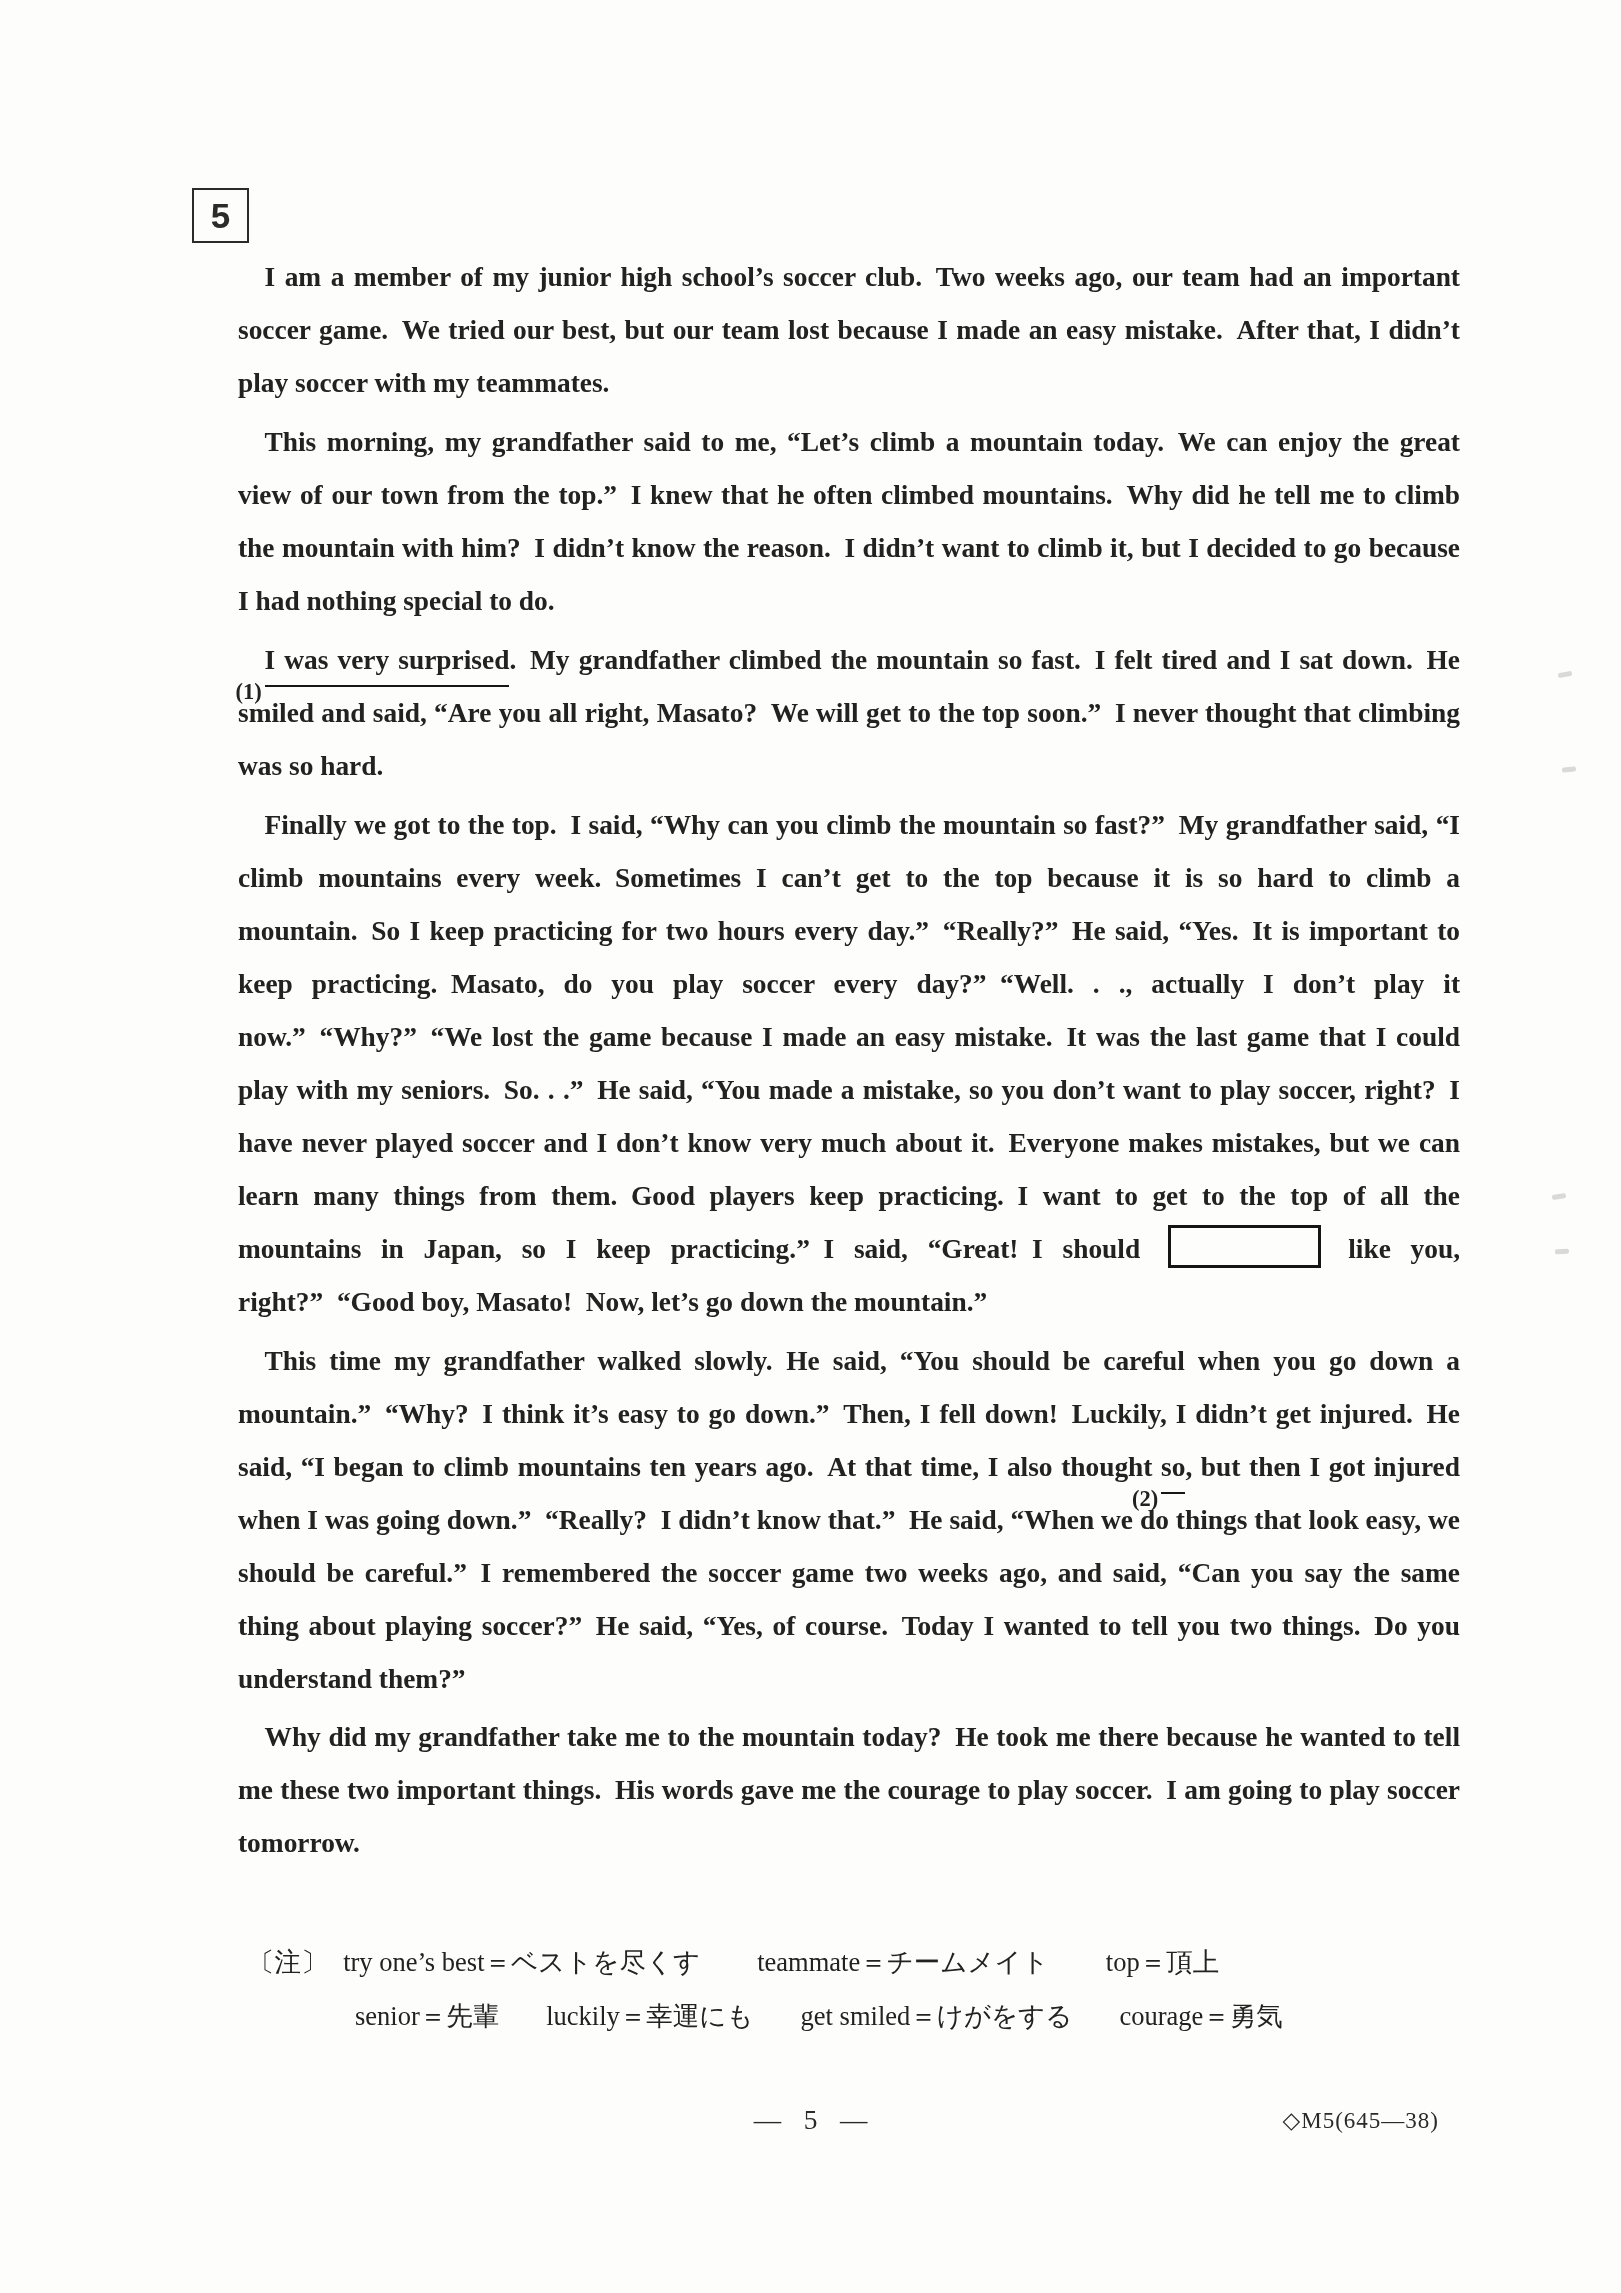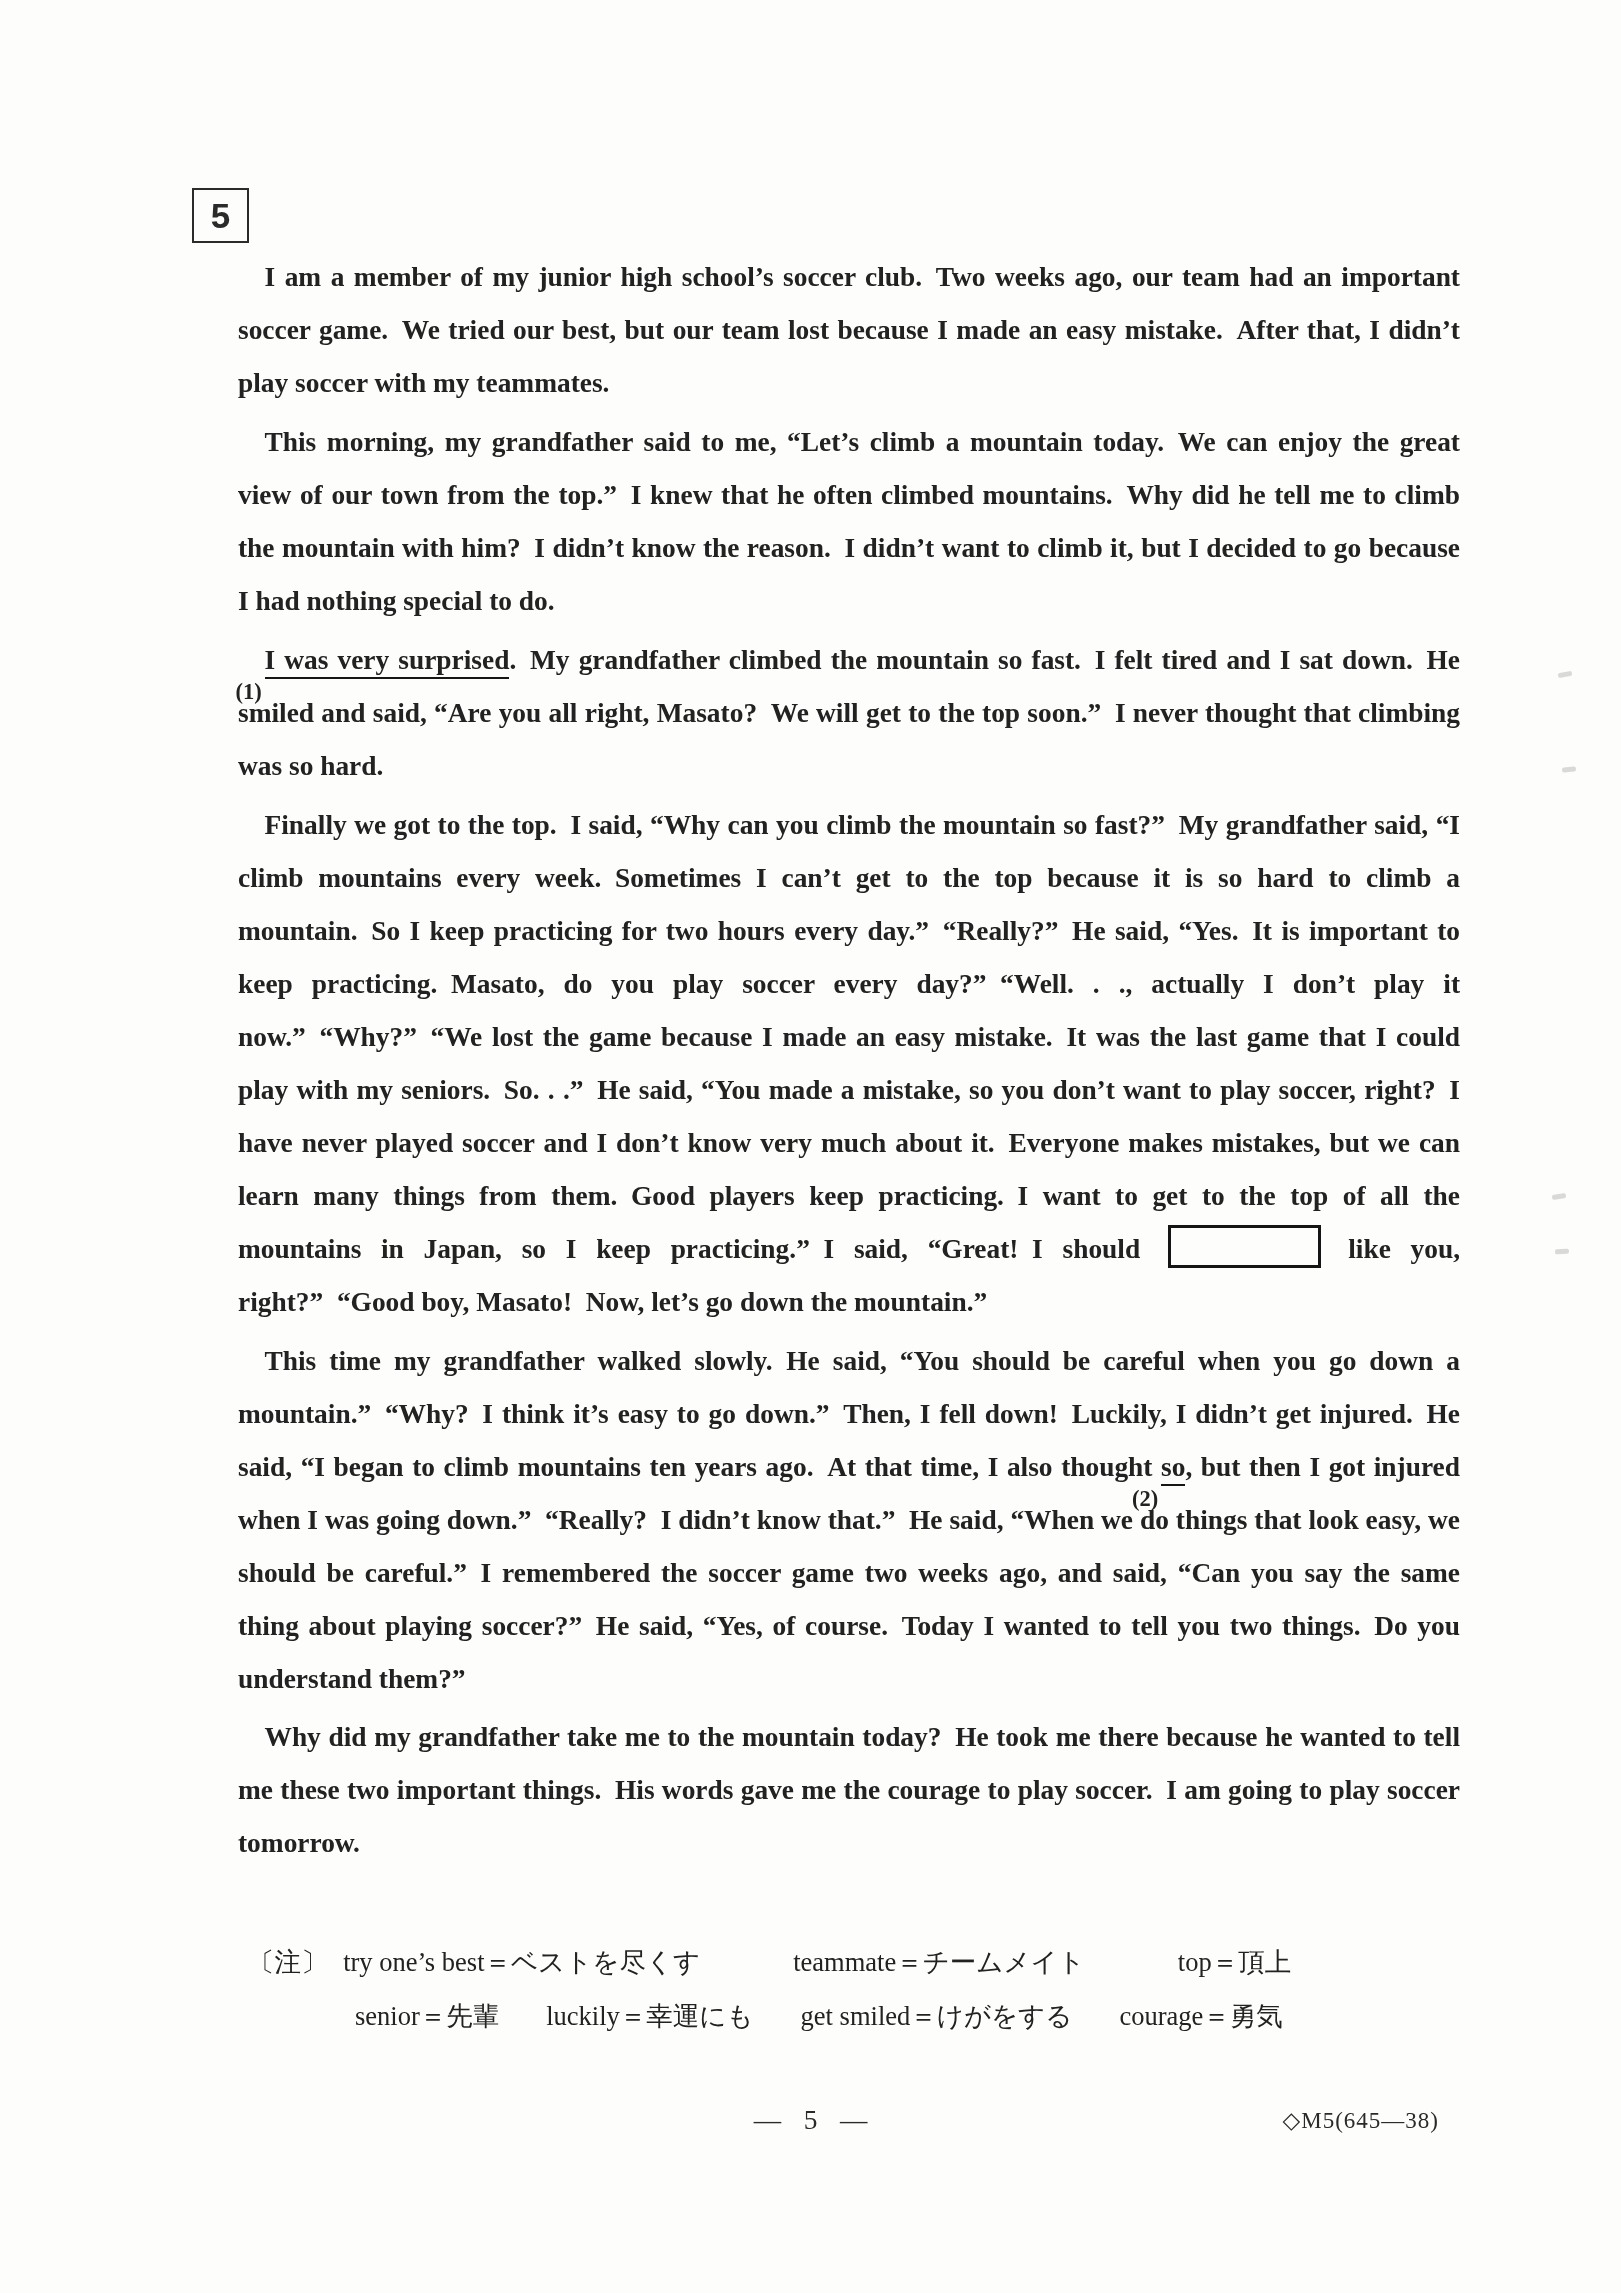--- a/index.html
+++ b/index.html
@@ -27,21 +27,21 @@
   .passage {
     position:absolute; top:251px; left:238px; width:1222px;
     font-size:27.4px; line-height:53px;
     text-align:justify;
   }
   .para { margin:0 0 5.9px 0; text-indent:26.5px;font-weight:bold; }
   .ptext { }
   .underlined {
     position:relative;
     border-bottom:2.9px solid #161616;
-    padding-bottom:2px;
+    padding-bottom:10px;
   }
   .marker {
     position:absolute; left:-29px; top:36px;
     font-size:22.5px; line-height:1; text-indent:0;
     white-space:nowrap;
   }
   .blank-box {
     display:inline-block;
     width:147px; height:37px;
     border:3.9px solid #151515;
@@ -51,21 +51,21 @@
   }
 
   
   .notes {
     position:absolute; top:1943px; left:248px; width:1225px;
     font-size:26.5px; line-height:39px;
     display:flex; align-items:flex-start; gap:15.7px;
   }
   .notes-label { flex:none; }
   .note-row { display:flex; flex-wrap:wrap; }
-  .note-row:nth-child(1) { gap:93px; }
+  .note-row:nth-child(1) { gap:57px; }
   .note-row:nth-child(2) { gap:47px; margin-top:14.7px; padding-left:11.8px; }
 
   
   .page-number {
     position:absolute; top:2105px; left:0; width:1621px;
     text-align:center; font-size:27.4px; word-spacing:15.7px; color:#2a2a2a;
   }
   .doc-code {
     position:absolute; top:2107px; right:182px;
     font-size:23px; color:#2a2a2a; letter-spacing:1px;

